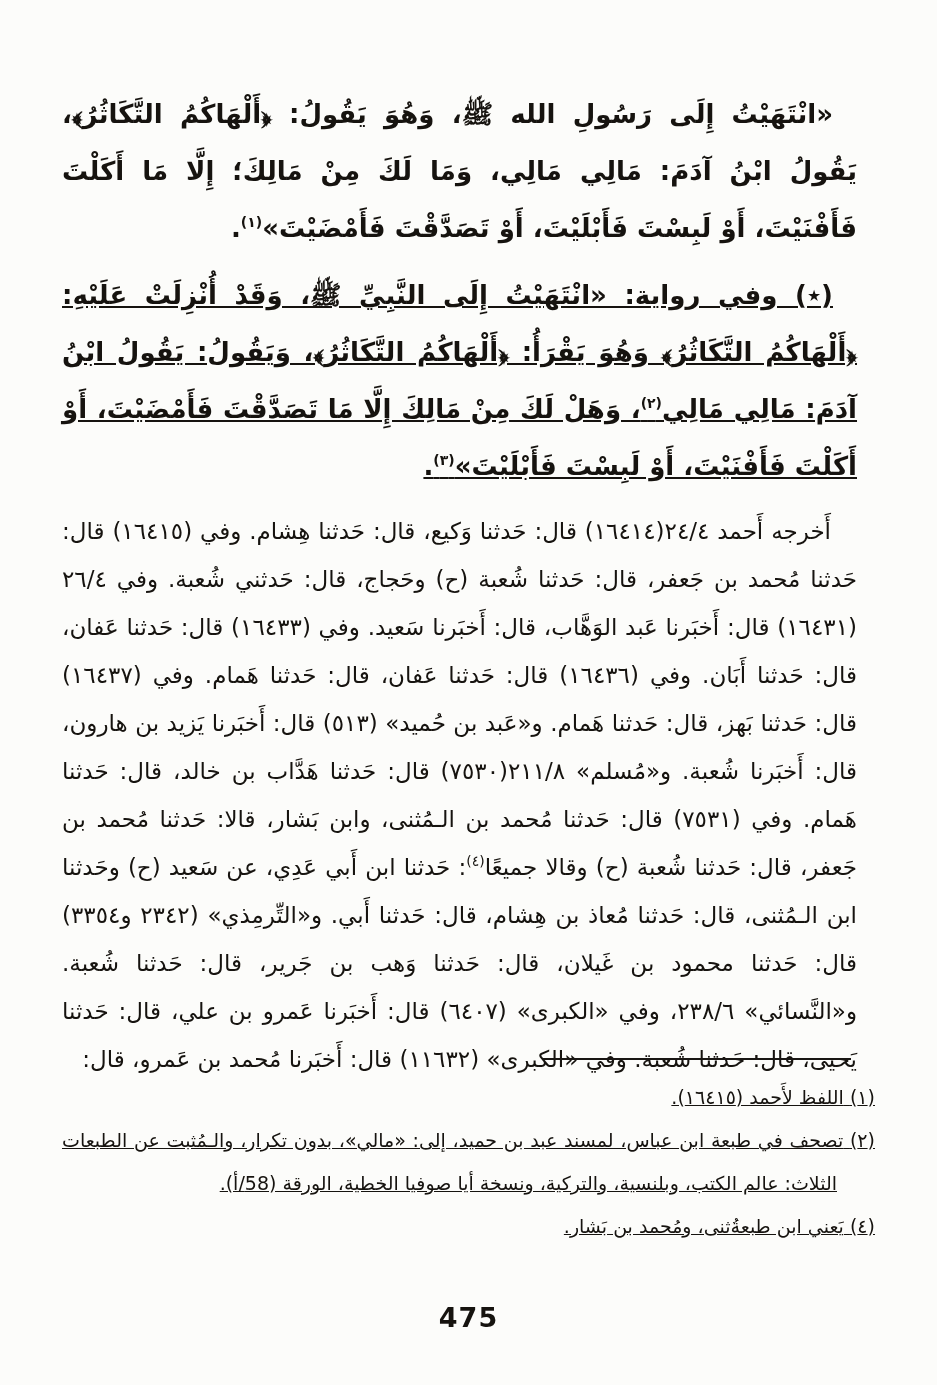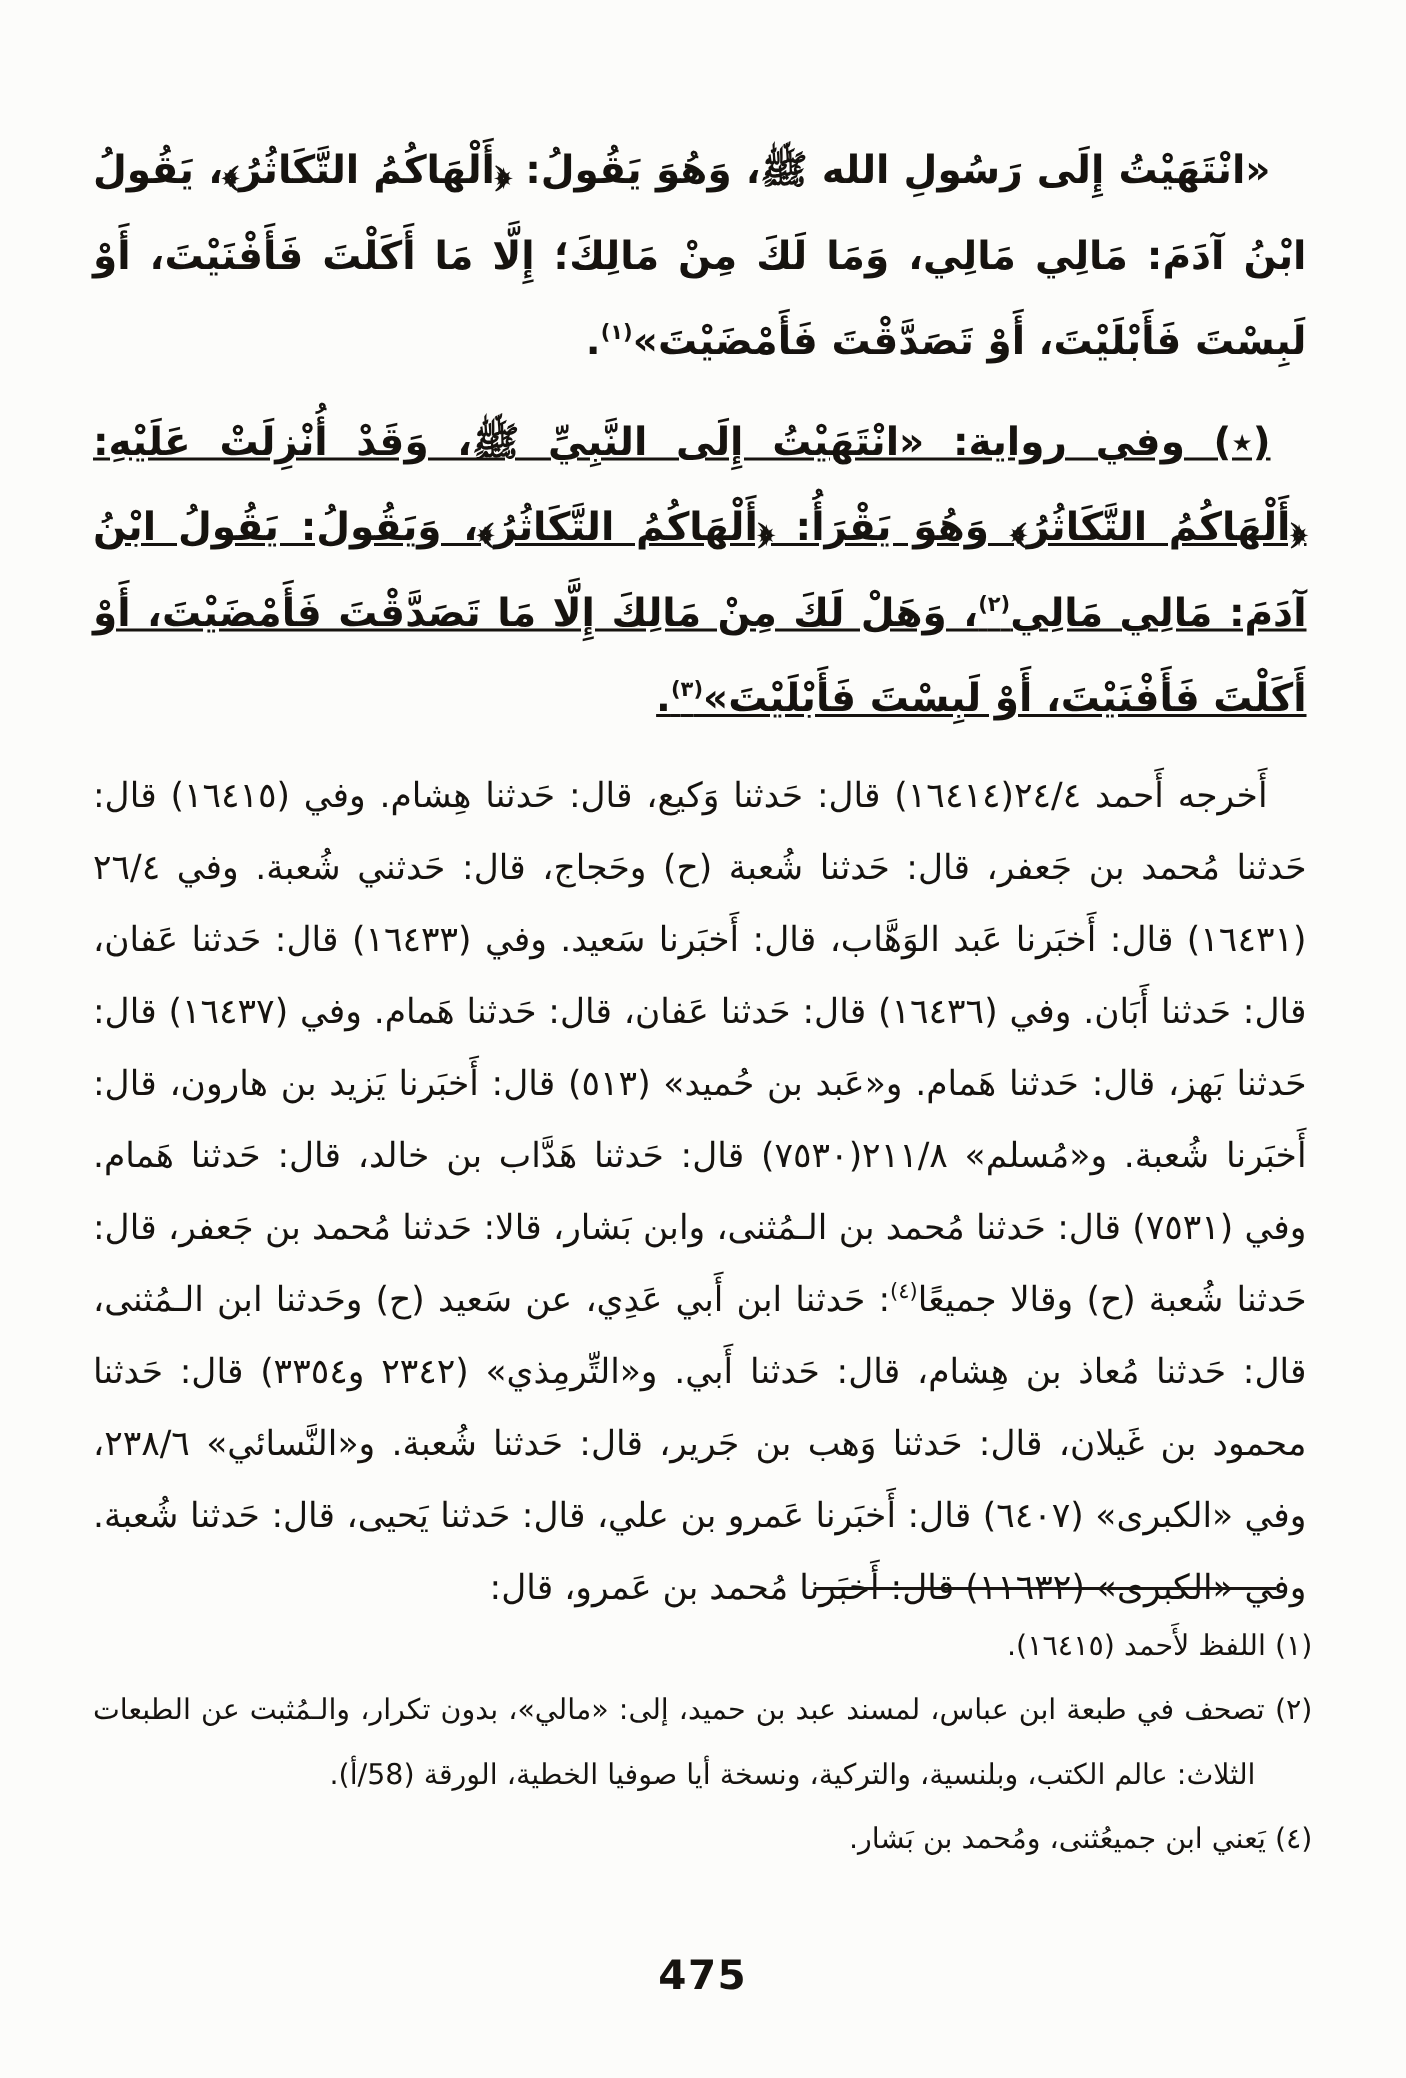--- a/index.html
+++ b/index.html
@@ -16,21 +16,21 @@
   }
   .page {
     position: relative;
     width: 937px;
     height: 1385px;
     background: #fcfcfa;
   }
   .text-block {
     position: absolute;
     top: 0;
-    right: 66px;
+    right: 80px;
     left: 62px;
     padding-top: 86px;
     direction: rtl;
     text-align: justify;
   }
   p { margin: 0; }
   .hadith {
     font-size: 26px;
     font-weight: 700;
     line-height: 57px;
@@ -67,20 +67,21 @@
     margin: 0 24px 16px auto;
   }
   .footnotes {
     font-size: 19px;
     line-height: 43px;
     text-align: justify;
   }
   .footnote {
     padding-right: 38px;
     text-indent: -38px;
+    text-decoration: underline;
   }
   .fn-marker { white-space: nowrap; }
   .page-number {
     position: absolute;
     bottom: 52px;
     left: 0;
     right: 0;
     text-align: center;
     font-size: 27px;
     font-weight: 700;
@@ -115,20 +116,20 @@
       <p class="footnote">
         <span class="fn-marker">(١)</span>
         <span>اللفظ لأَحمد (١٦٤١٥).</span>
       </p>
       <p class="footnote">
         <span class="fn-marker">(٢)</span>
         <span>تصحف في طبعة ابن عباس، لمسند عبد بن حميد، إلى: «مالي»، بدون تكرار، والـمُثبت عن الطبعات الثلاث: عالم الكتب، وبلنسية، والتركية، ونسخة أيا صوفيا الخطية، الورقة (58/أ).</span>
       </p>
       <p class="footnote">
         <span class="fn-marker">(٤)</span>
-        <span>يَعني ابن جميعُثنى، ومُحمد بن بَشار.</span>
+        <span>يَعني ابن طبعةُثنى، ومُحمد بن بَشار.</span>
       </p>
     </div>
   </section>
 
   <div class="page-number">475</div>
 
 </div>
 
 </body></html>

